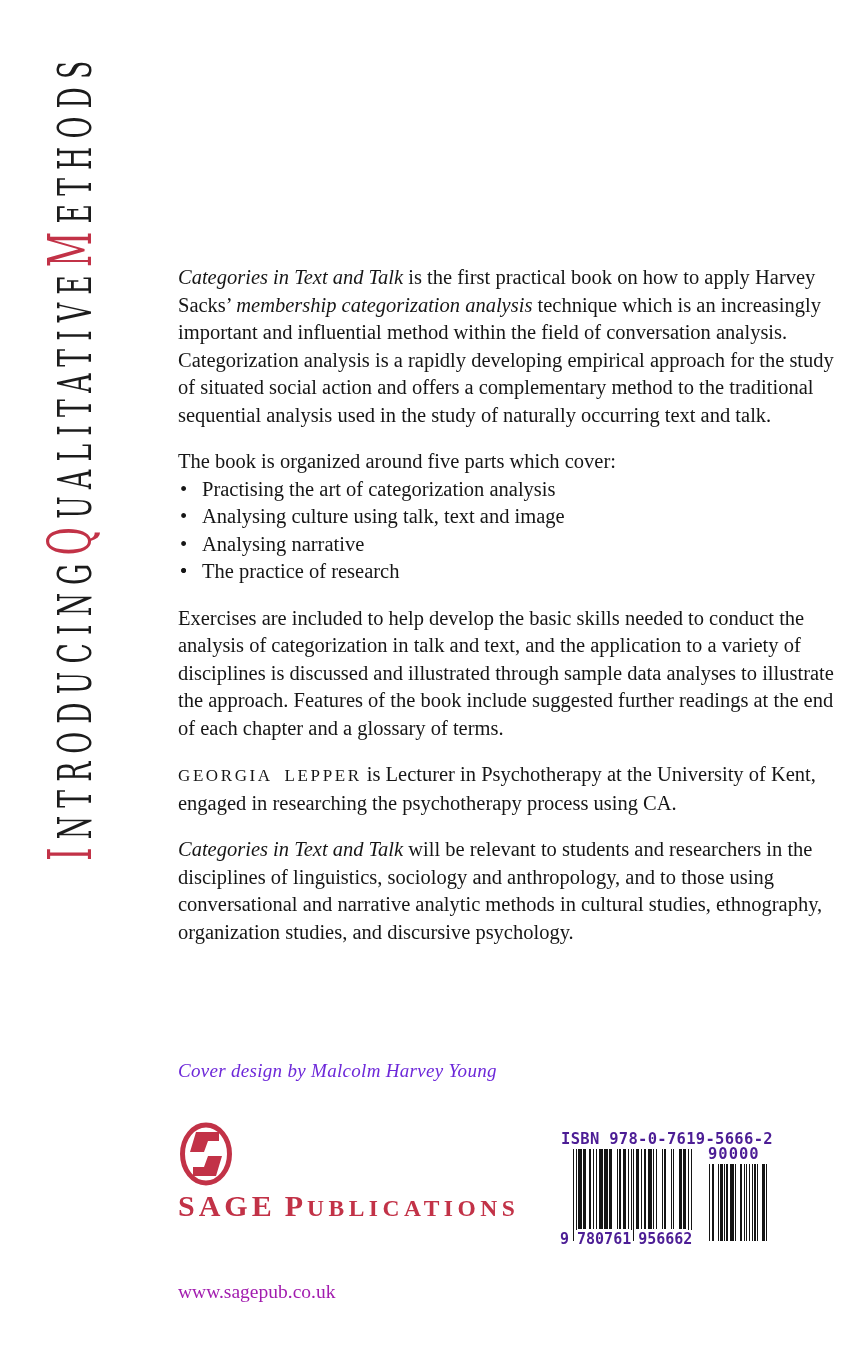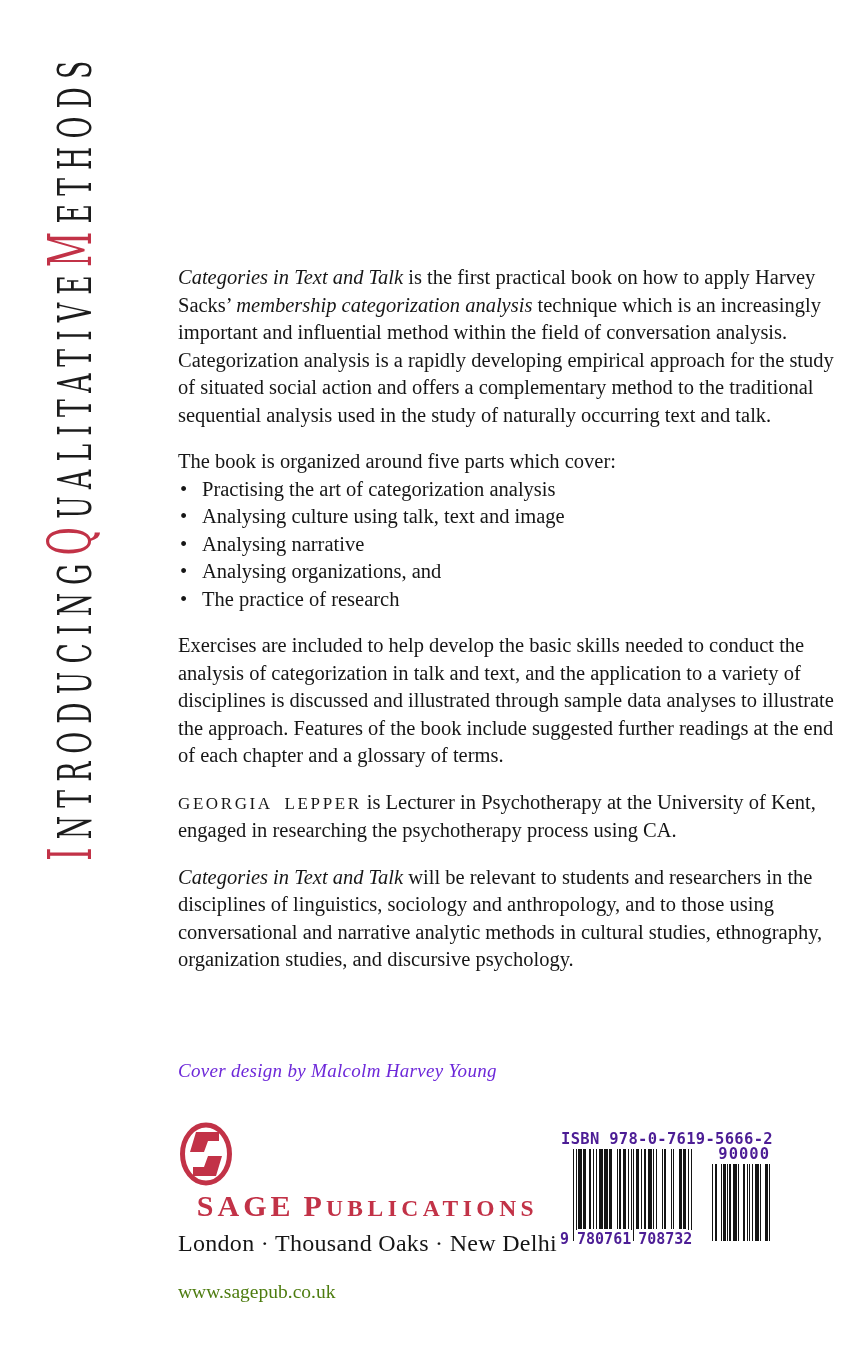--- a/index.html
+++ b/index.html
@@ -54,26 +54,26 @@
     font-family:"DejaVu Sans Mono", monospace; color:#4c1d95; }
   .bc-isbn { position:absolute; left:5px; top:0; font-size:15.5px; font-weight:bold; letter-spacing:0.3px; white-space:nowrap; }
   .bc-main { position:absolute; left:17px; top:19px; }
   .bars { position:relative; }
   .bars > div { position:absolute; top:0; background:#141414; }
   .bc-digits { position:absolute; left:-13px; top:81px; width:150px;
     display:flex; font-size:15px; font-weight:bold; white-space:nowrap; }
   .bc-digits .grp { background:#ffffff; padding:0 1px; }
   .bc-digits .g1 { margin-left:7px; }
   .bc-digits .g2 { margin-left:5px; }
-  .bc-addon { position:absolute; left:152px; top:17px; width:62px; text-align:right; }
+  .bc-addon { position:absolute; left:152px; top:17px; width:62px; text-align:left; }
   .bc-addon-label { font-size:15.5px; font-weight:bold; letter-spacing:1px; line-height:15px; }
   .bc-addon .bars { margin-top:2px; display:inline-block; }
 
   
-  .footer-url { position:absolute; left:178px; top:1281px; font-size:19.5px; color:#4d7c0f; }
+  .footer-url { position:absolute; left:178px; top:1281px; font-size:19.5px; color:#a21caf; }
 </style>
 </head>
 <body>
 
 <div class="page">
 
   <div class="spine">
     <div class="spine-inner">
       <span class="sp-word">
           <span class="sp-init">I</span>
@@ -91,21 +91,21 @@
   </div>
 
   <div class="content">
     <p><em>Categories in Text and Talk</em><span> is the first practical book on how to apply Harvey Sacks’ </span><em>membership categorization analysis</em><span> technique which is an increasingly important and influential method within the field of conversation analysis. Categorization analysis is a rapidly developing empirical approach for the study of situated social action and offers a complementary method to the traditional sequential analysis used in the study of naturally occurring text and talk.</span></p>
 
     <p class="tight">The book is organized around five parts which cover:</p>
     <div class="bullets">
       <div class="bi"><span class="b">•</span><span>Practising the art of categorization analysis</span></div>
       <div class="bi"><span class="b">•</span><span>Analysing culture using talk, text and image</span></div>
       <div class="bi"><span class="b">•</span><span>Analysing narrative</span></div>
-      <div class="bi"><span class="b">•</span><span>Analysing organizations, and</span></div>
+      <div class="bi"><span class="b">•</span></div>
       <div class="bi"><span class="b">•</span><span>The practice of research</span></div>
     </div>
 
     <p>Exercises are included to help develop the basic skills needed to conduct the analysis of categorization in talk and text, and the application to a variety of disciplines is discussed and illustrated through sample data analyses to illustrate the approach. Features of the book include suggested further readings at the end of each chapter and a glossary of terms.</p>
 
     <p><span class="sc">GEORGIA LEPPER</span><span> is Lecturer in Psychotherapy at the University of Kent, engaged in researching the psychotherapy process using CA.</span></p>
 
     <p><em>Categories in Text and Talk</em><span> will be relevant to students and researchers in the disciplines of linguistics, sociology and anthropology, and to those using conversational and narrative analytic methods in cultural studies, ethnography, organization studies, and discursive psychology.</span></p>
   </div>
 
@@ -113,21 +113,20 @@
 
   <div class="publisher">
     <svg class="logo" width="54" height="64" viewBox="0 0 54 64" aria-hidden="true">
       <ellipse cx="27" cy="32" rx="23.5" ry="29" fill="none" stroke="#c23247" stroke-width="5"></ellipse>
       <path d="M40 10 L17 10 L11 30 L25 30 L29 19 L40 19 Z" fill="#c23247"></path>
       <path d="M14 54 L37 54 L43 34 L29 34 L25 45 L14 45 Z" fill="#c23247"></path>
     </svg>
     <div class="pubname">
       <span class="pn-big">SAGE</span><span class="pn-big second">P</span><span class="pn-small">UBLICATIONS</span>
     </div>
-    <div class="cities">London · Thousand Oaks · New Delhi</div>
   </div>
 
   <div class="barcode">
     <div class="bc-isbn">ISBN 978-0-7619-5666-2</div>
     <div class="bc-main">
       <div class="bars" style="width: 118.75px; height: 92px;">
           <div style="left:0.00px;width:1.25px;height:92px"></div>
           <div style="left:2.50px;width:1.25px;height:92px"></div>
           <div style="left:5.00px;width:1.25px;height:80px"></div>
           <div style="left:6.25px;width:1.25px;height:80px"></div>
@@ -169,21 +168,21 @@
           <div style="left:106.25px;width:1.25px;height:80px"></div>
           <div style="left:107.50px;width:1.25px;height:80px"></div>
           <div style="left:110.00px;width:1.25px;height:80px"></div>
           <div style="left:111.25px;width:1.25px;height:80px"></div>
           <div style="left:115.00px;width:1.25px;height:92px"></div>
           <div style="left:117.50px;width:1.25px;height:92px"></div>
         </div>
       <div class="bc-digits">
         <span>9</span>
         <span class="grp g1">780761</span>
-        <span class="grp g2">708732</span>
+        <span class="grp g2">956662</span>
       </div>
     </div>
     <div class="bc-addon">
       <div class="bc-addon-label">90000</div>
       <div class="bars" style="width: 59.04px; height: 77px;"><div style="left:1.23px;width:1.23px;height:77px"></div><div style="left:3.69px;width:1.23px;height:77px"></div><div style="left:4.92px;width:1.23px;height:77px"></div><div style="left:9.84px;width:1.23px;height:77px"></div><div style="left:12.30px;width:1.23px;height:77px"></div><div style="left:13.53px;width:1.23px;height:77px"></div><div style="left:15.99px;width:1.23px;height:77px"></div><div style="left:18.45px;width:1.23px;height:77px"></div><div style="left:22.14px;width:1.23px;height:77px"></div><div style="left:23.37px;width:1.23px;height:77px"></div><div style="left:24.60px;width:1.23px;height:77px"></div><div style="left:27.06px;width:1.23px;height:77px"></div><div style="left:31.98px;width:1.23px;height:77px"></div><div style="left:33.21px;width:1.23px;height:77px"></div><div style="left:35.67px;width:1.23px;height:77px"></div><div style="left:38.13px;width:1.23px;height:77px"></div><div style="left:40.59px;width:1.23px;height:77px"></div><div style="left:44.28px;width:1.23px;height:77px"></div><div style="left:45.51px;width:1.23px;height:77px"></div><div style="left:46.74px;width:1.23px;height:77px"></div><div style="left:49.20px;width:1.23px;height:77px"></div><div style="left:54.12px;width:1.23px;height:77px"></div><div style="left:55.35px;width:1.23px;height:77px"></div><div style="left:57.81px;width:1.23px;height:77px"></div></div>
     </div>
   </div>
 
   <div class="footer-url">www.sagepub.co.uk</div>
 

